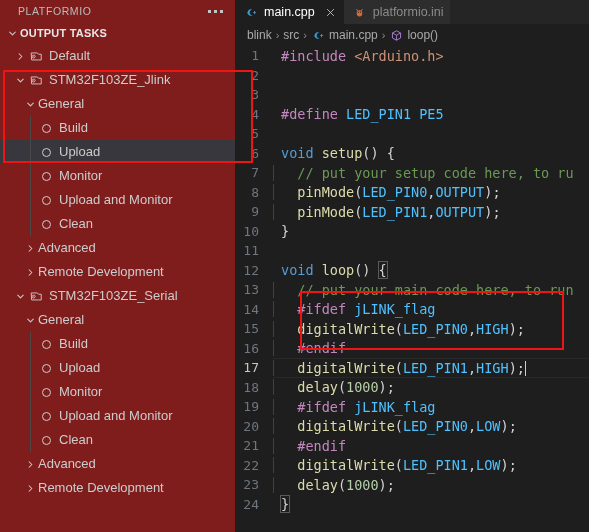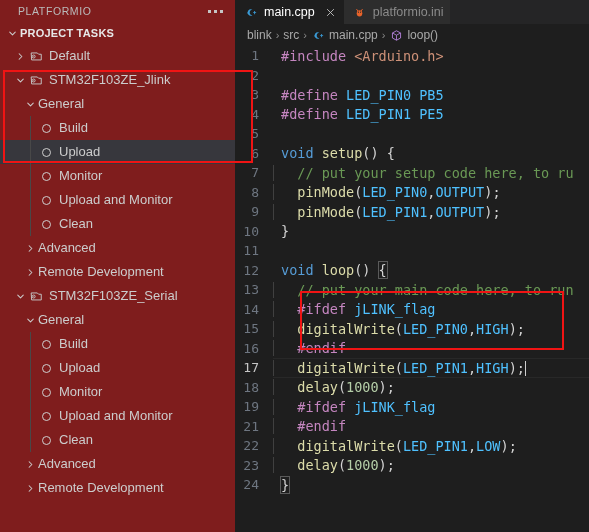--- a/index.html
+++ b/index.html
@@ -146,21 +146,21 @@
         <i></i>
       </div>
     </div>
 
     <div class="section-header">
       <span class="twisty">
         <svg width="11" height="11" viewBox="0 0 16 16">
             <path d="M4 6l4 4 4-4" stroke="#cccccc" stroke-width="1.5" fill="none" stroke-linecap="round" stroke-linejoin="round"></path>
           </svg>
       </span>
-      <span class="label">PROJECT TASKS</span>
+      <span class="label">OUTPUT TASKS</span>
     </div>
 
     <div id="tree">
         <div class="tree-row" style="padding-left: 12px;">
           <span class="twisty">
             <svg width="11" height="11" viewBox="0 0 16 16">
               <path d="M6 4l4 4-4 4" stroke="#cccccc" stroke-width="1.5" fill="none" stroke-linecap="round" stroke-linejoin="round"></path>
             </svg>
           </span>
           <span class="env-icon">
@@ -379,37 +379,38 @@
               <path d="M3 4.9L8 7.6l5-2.7M8 7.6v6.2" stroke="#b180d7" stroke-width="1.05" fill="none"></path>
             </svg>
           </span>
           <span>loop()</span>
         </span>
       </div>
 
     <div id="code">
         <div class="cline"><span class="gut">1</span><span class="ctext"><span class="t-pre">#include</span><span class="t-plain"> </span><span class="t-inc">&lt;Arduino.h&gt;</span></span></div>
         <div class="cline"><span class="gut">2</span><span class="ctext"></span></div>
-        <div class="cline"><span class="gut">3</span><span class="ctext"><span class="t-pre">#define</span><span class="t-plain"> </span><span class="t-macro">LED_PIN0</span><span class="t-plain"> </span><span class="t-macro">PB5</span></span></div>
+        <div class="cline"><span class="gut">3</span></div>
         <div class="cline"><span class="gut">4</span><span class="ctext"><span class="t-pre">#define</span><span class="t-plain"> </span><span class="t-macro">LED_PIN1</span><span class="t-plain"> </span><span class="t-macro">PE5</span></span></div>
         <div class="cline"><span class="gut">5</span><span class="ctext"></span></div>
         <div class="cline"><span class="gut">6</span><span class="ctext"><span class="t-kw">void</span><span class="t-plain"> </span><span class="t-fn">setup</span><span class="t-plain">() {</span></span></div>
         <div class="cline"><span class="gut">7</span><span class="ctext"><span class="vguide" style="left: 0px;"></span><span class="t-cmt">  // put your setup code here, to ru</span></span></div>
         <div class="cline"><span class="gut">8</span><span class="ctext"><span class="vguide" style="left: 0px;"></span><span class="t-fn">  pinMode</span><span class="t-plain">(</span><span class="t-macro">LED_PIN0</span><span class="t-plain">,</span><span class="t-macro">OUTPUT</span><span class="t-plain">);</span></span></div>
         <div class="cline"><span class="gut">9</span><span class="ctext"><span class="vguide" style="left: 0px;"></span><span class="t-fn">  pinMode</span><span class="t-plain">(</span><span class="t-macro">LED_PIN1</span><span class="t-plain">,</span><span class="t-macro">OUTPUT</span><span class="t-plain">);</span></span></div>
         <div class="cline"><span class="gut">10</span><span class="ctext"><span class="t-plain">}</span></span></div>
         <div class="cline"><span class="gut">11</span><span class="ctext"></span></div>
         <div class="cline"><span class="gut">12</span><span class="ctext"><span class="t-kw">void</span><span class="t-plain"> </span><span class="t-fn">loop</span><span class="t-plain">() </span><span class="t-plain brkt-match">{</span></span></div>
         <div class="cline"><span class="gut">13</span><span class="ctext"><span class="vguide" style="left: 0px;"></span><span class="t-cmt">  // put your main code here, to run</span></span></div>
         <div class="cline"><span class="gut">14</span><span class="ctext"><span class="vguide" style="left: 0px;"></span><span class="t-pre">  #ifdef</span><span class="t-plain"> </span><span class="t-macro">jLINK_flag</span></span></div>
         <div class="cline"><span class="gut">15</span><span class="ctext"><span class="vguide" style="left: 0px;"></span><span class="t-fn">  digitalWrite</span><span class="t-plain">(</span><span class="t-macro">LED_PIN0</span><span class="t-plain">,</span><span class="t-macro">HIGH</span><span class="t-plain">);</span></span></div>
         <div class="cline"><span class="gut">16</span><span class="ctext"><span class="vguide" style="left: 0px;"></span><span class="t-pre">  #endif</span></span></div>
         <div class="cline current"><div class="ctext-wrap"></div><span class="gut">17</span><span class="ctext"><span class="vguide" style="left: 0px;"></span><span class="t-fn">  digitalWrite</span><span class="t-plain">(</span><span class="t-macro">LED_PIN1</span><span class="t-plain">,</span><span class="t-macro">HIGH</span><span class="t-plain">);</span><span class="caret"></span></span></div>
         <div class="cline"><span class="gut">18</span><span class="ctext"><span class="vguide" style="left: 0px;"></span><span class="t-fn">  delay</span><span class="t-plain">(</span><span class="t-num">1000</span><span class="t-plain">);</span></span></div>
         <div class="cline"><span class="gut">19</span><span class="ctext"><span class="vguide" style="left: 0px;"></span><span class="t-pre">  #ifdef</span><span class="t-plain"> </span><span class="t-macro">jLINK_flag</span></span></div>
+        <div class="cline"><span class="gut">20</span><span class="ctext"><span class="vguide" style="left: 0px;"></span><span class="t-fn">  digitalWrite</span><span class="t-plain">(</span><span class="t-macro">LED_PIN0</span><span class="t-plain">,</span><span class="t-macro">LOW</span><span class="t-plain">);</span></span></div>
         <div class="cline"><span class="gut">21</span><span class="ctext"><span class="vguide" style="left: 0px;"></span><span class="t-pre">  #endif</span></span></div>
         <div class="cline"><span class="gut">22</span><span class="ctext"><span class="vguide" style="left: 0px;"></span><span class="t-fn">  digitalWrite</span><span class="t-plain">(</span><span class="t-macro">LED_PIN1</span><span class="t-plain">,</span><span class="t-macro">LOW</span><span class="t-plain">);</span></span></div>
         <div class="cline"><span class="gut">23</span><span class="ctext"><span class="vguide" style="left: 0px;"></span><span class="t-fn">  delay</span><span class="t-plain">(</span><span class="t-num">1000</span><span class="t-plain">);</span></span></div>
         <div class="cline"><span class="gut">24</span><span class="ctext"><span class="t-plain brkt-match">}</span></span></div>
       </div>
   </div>
 
   <div id="annots">
       <div class="annot" style="left: 3px; top: 70px; width: 250px; height: 93px; border-color: rgb(240, 20, 20);"></div>
       <div class="annot" style="left: 300px; top: 291px; width: 264px; height: 59px; border-color: rgb(240, 20, 20);"></div>

